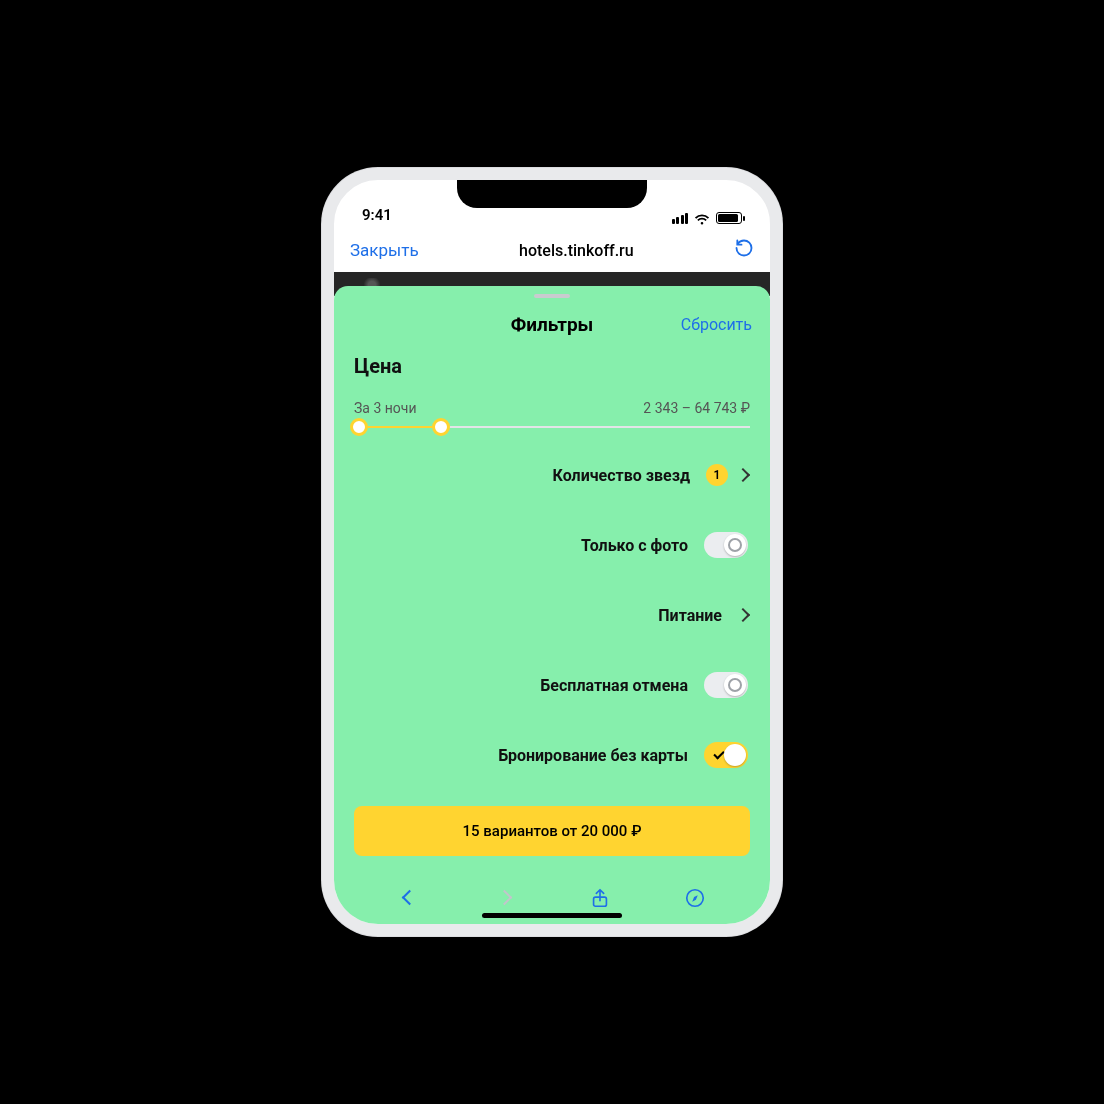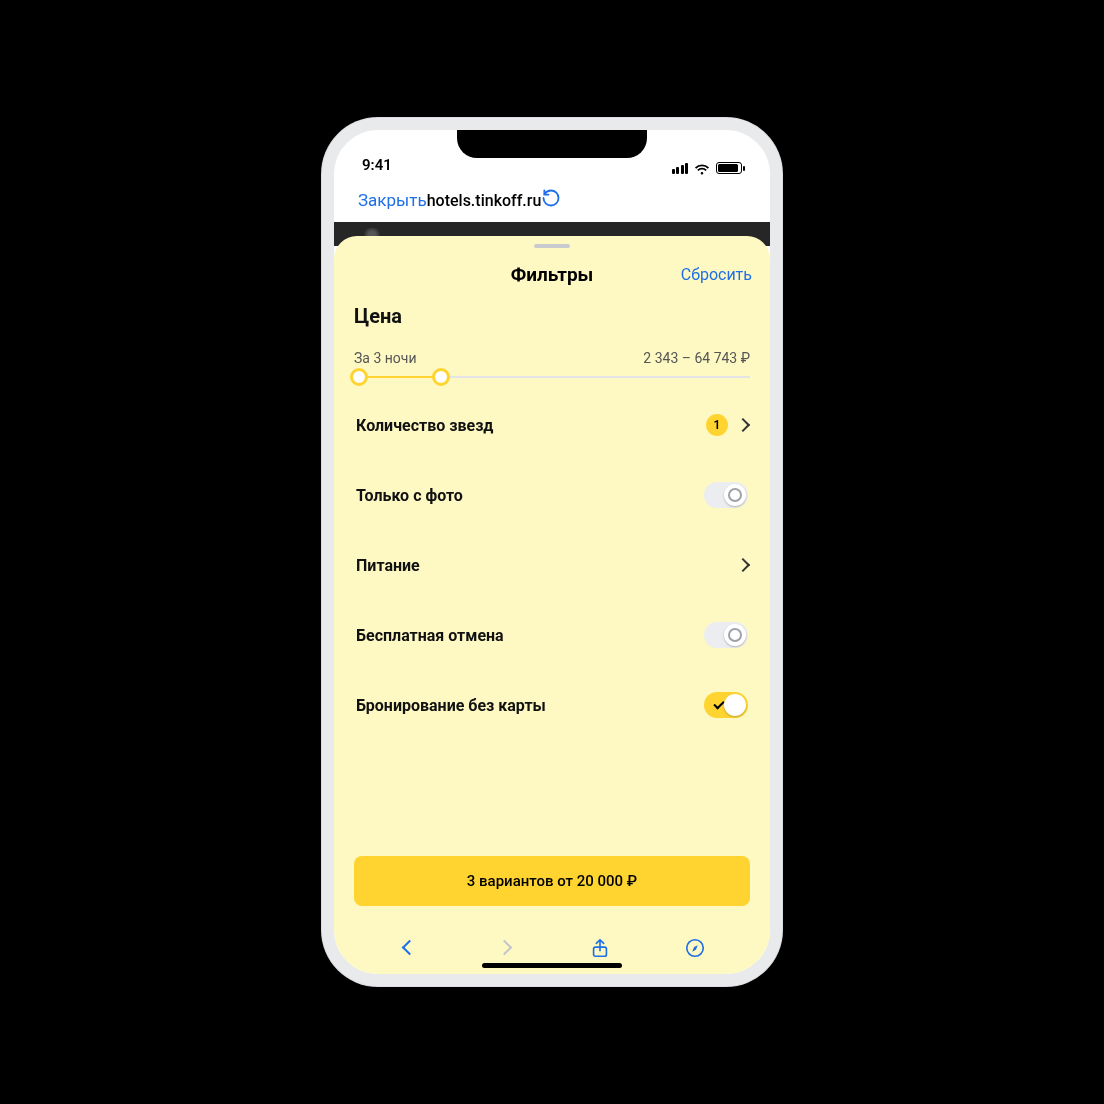--- a/index.html
+++ b/index.html
@@ -7,21 +7,21 @@
       background: #000;
       width: 1104px;
       height: 1104px;
       display: flex;
       align-items: center;
       justify-content: center;
       font-family: -apple-system, BlinkMacSystemFont, "Segoe UI", Roboto, Helvetica, Arial, sans-serif;
     }
     .phone-frame {
       width: 460px;
-      height: 868px;
+      height: 768px;
       background: #fff;
       border-radius: 56px;
       border: 12px solid #e9eaec;
       box-shadow: 0 0 0 1px #dcdde0;
       position: relative;
       overflow: hidden;
       display: flex;
       flex-direction: column;
     }
     .notch {
@@ -67,47 +67,47 @@
     .battery::after {
       content: ""; position: absolute; right: -3.5px; top: 3px; width: 2px; height: 5px; background: #000; border-radius: 1px;
     }
     .battery-fill {
       position: absolute; left: 1px; top: 1px; bottom: 1px; width: 20px; background: #000; border-radius: 1.5px;
     }
     .browser-chrome {
       height: 44px;
       display: flex;
       align-items: center;
-      padding: 0 24px;
+      justify-content: space-between;
+      padding: 0 16px;
       font-size: 16px;
     }
     .close-btn { color: #1e6fe8; font-size: 17px; }
     .url { color: #000000; font-size: 16px; font-weight: 500; }
     .reload { color: #1e6fe8; font-size: 20px; }
     .reload svg { width: 20px; height: 20px; }
     .dimmed-strip {
       height: 24px;
       background: #262626;
       position: relative;
     }
     .dimmed-logo {
       position: absolute; left: 28px; top: 6px; width: 20px; height: 14px; border-radius: 3px;
       background: radial-gradient(circle, #555 30%, #262626 70%);
     }
     .sheet {
       flex: 1;
-      background: #fef9c3;
+      background: #86efac;
       border-top-left-radius: 14px;
       border-top-right-radius: 14px;
       margin-top: -10px;
       position: relative;
       display: flex;
       flex-direction: column;
       overflow: hidden;
-      border-radius: 23px;
     }
     .grab {
       width: 36px; height: 4px; background: #c9cbcf; border-radius: 2px; margin: 8px auto 4px;
     }
     .sheet-header {
       display: flex; align-items: center; justify-content: center; height: 44px; position: relative;
     }
     .sheet-title { font-size: 19px; font-weight: 700; color: #000; }
     .reset-btn { position: absolute; right: 18px; color: #1e6fe8; font-size: 16px; }
     .sheet-body {
@@ -125,22 +125,22 @@
     }
     .slider-fill {
       position: absolute; left: 0; width: 22%; height: 2px; background: #ffd430; top: 0;
     }
     .slider-thumb {
       position: absolute; top: -8px; width: 18px; height: 18px; border-radius: 50%; background: #fff; border: 3px solid #ffd430;
     }
     .slider-thumb.t1 { left: -4px; }
     .slider-thumb.t2 { left: calc(22% - 9px); }
     .row {
-      display: flex; align-items: center; justify-content: space-between;
-      height: 70px; padding: 0 2px;
+      display: flex; align-items: center; justify-content: flex-end;
+      height: 70px; padding: 0 2px; gap: 16px;
     }
     .row + .row, .section-price + .row { }
     .row-label { font-size: 16px; font-weight: 700; color: #111; }
     .row-right { display: flex; align-items: center; gap: 10px; }
     .badge {
       width: 22px; height: 22px; border-radius: 50%; background: #ffd430;
       display: flex; align-items: center; justify-content: center; font-size: 12px; font-weight: 600; color: #000;
     }
     .chev { width: 10px; height: 10px; border-right: 2.2px solid #333; border-top: 2.2px solid #333; transform: rotate(45deg); }
     .toggle {
@@ -281,21 +281,21 @@
       <div class="row">
         <span class="row-label">Бронирование без карты</span>
         <div class="toggle on">
             <span class="check"></span>
             <div class="knob"></div>
           </div>
       </div>
 
     </div>
 
-    <div class="cta">3 вариантов от 20 000 ₽</div>
+    <div class="cta">15 вариантов от 20 000 ₽</div>
 
     <div class="bottom-bar">
       <div class="bb-icon">
           <span class="bchev"></span>
         </div>
       <div class="bb-icon">
           <span class="bchev fwd"></span>
         </div>
       <div class="bb-icon share">
         <svg viewBox="0 0 24 24" fill="none" stroke="#1e6fe8" stroke-width="1.8" stroke-linecap="round" stroke-linejoin="round">

